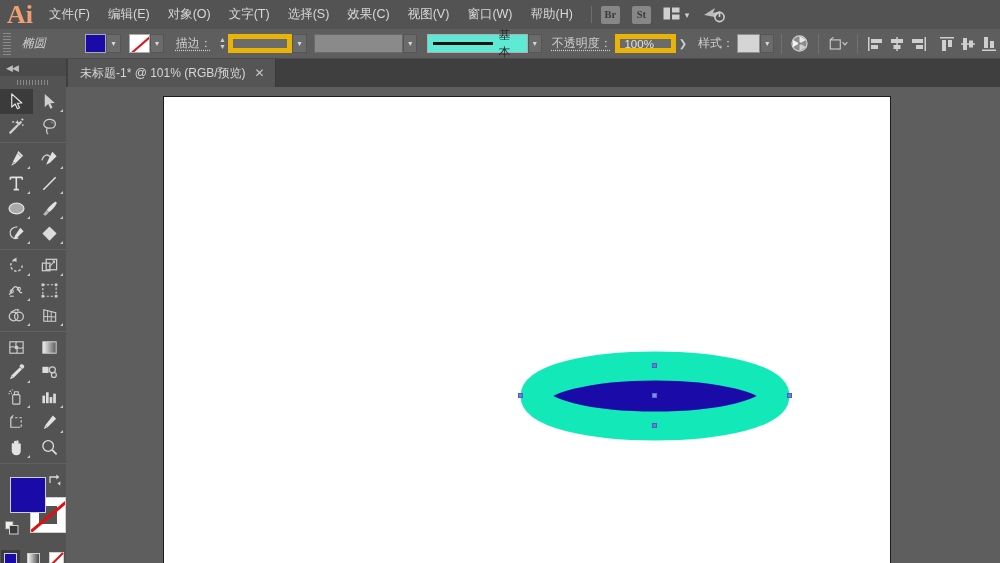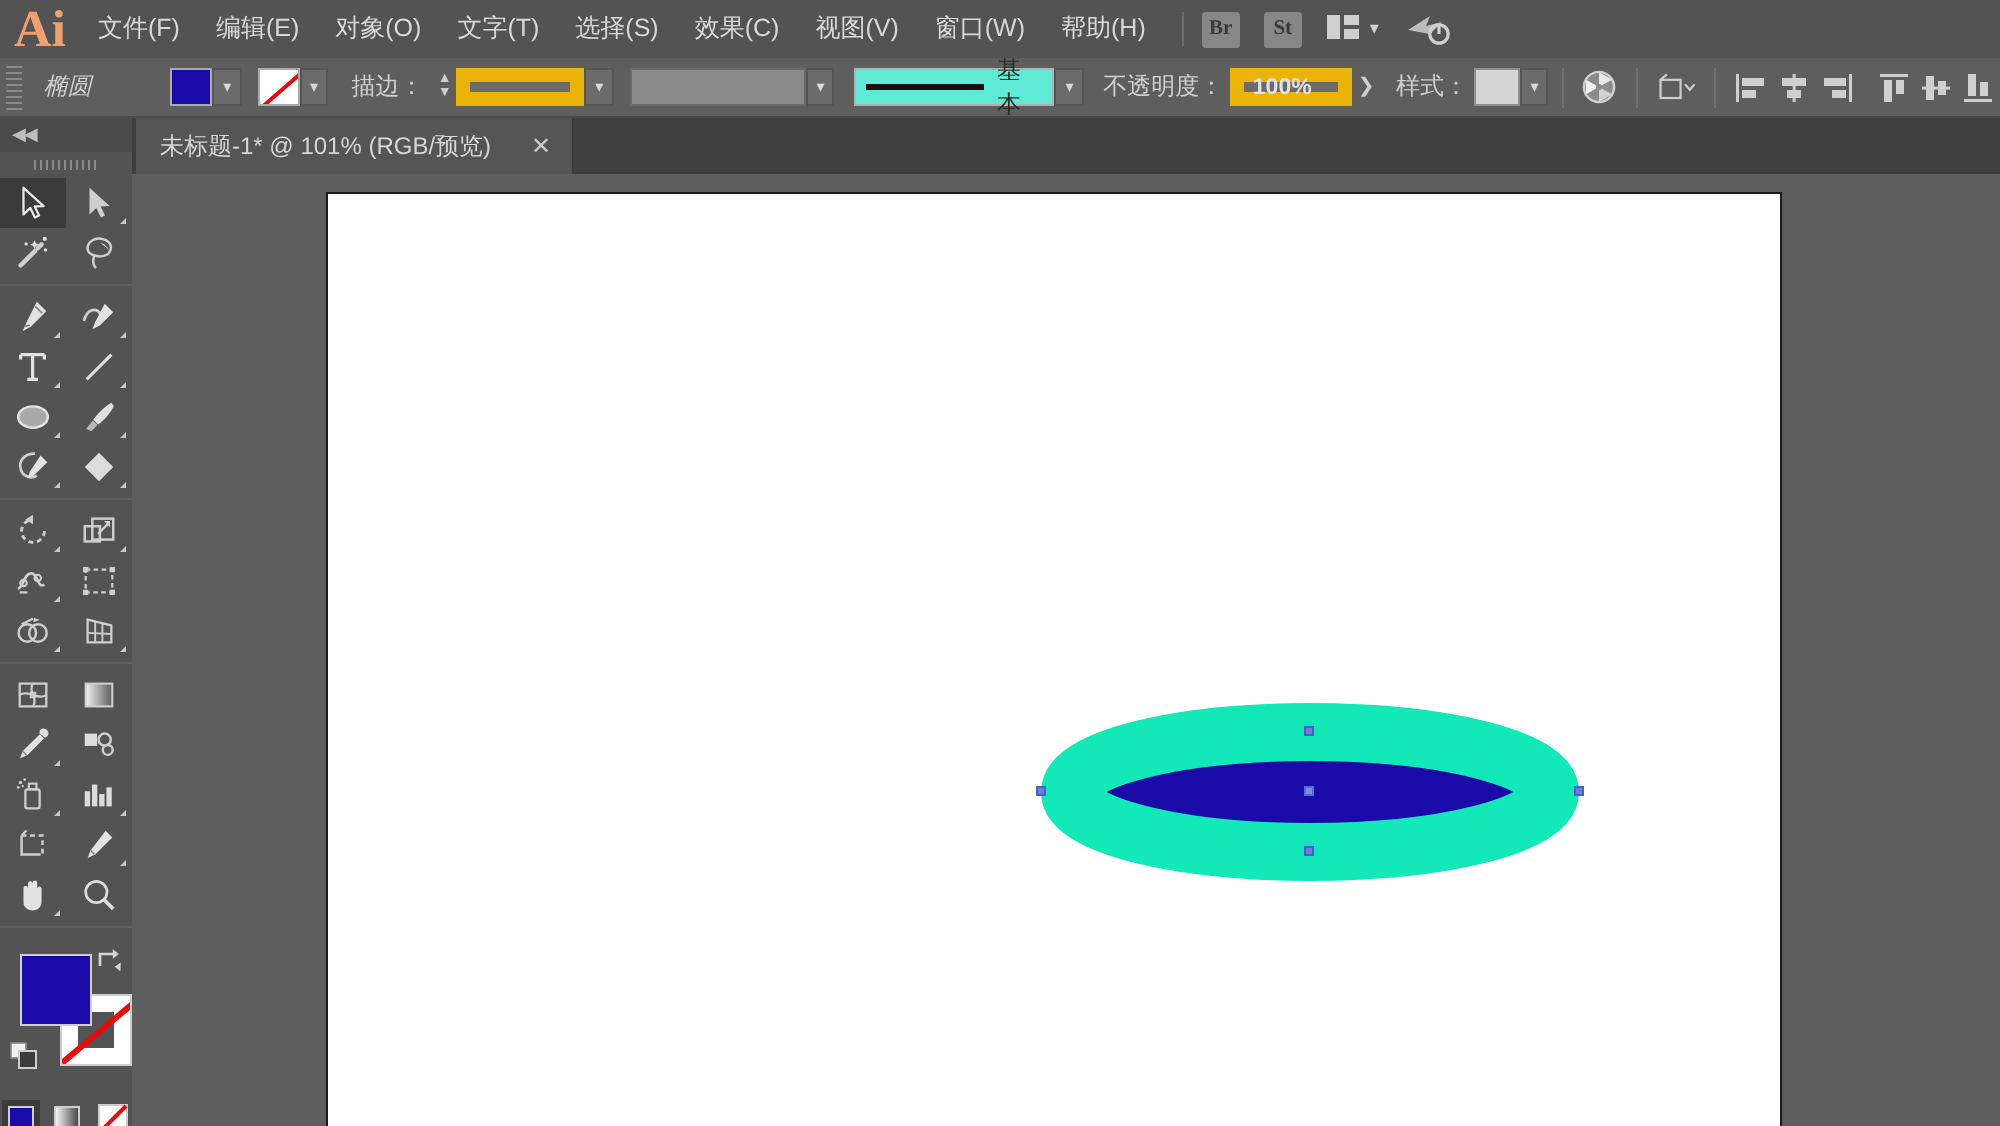--- a/index.html
+++ b/index.html
@@ -45,21 +45,21 @@
     position:absolute; left:0; top:29px; width:1000px; height:30px;
     background:#5e5e5e;
     display:flex; align-items:center;
     border-bottom:1px solid #4a4a4a;
   }
   .grip {
     width:8px; height:22px; margin:0 5px 0 3px;
     background:repeating-linear-gradient(to bottom,#8a8a8a 0 1px,transparent 1px 3px);
   }
   .ctl-label { color:#cfcfcf; font-size:12px; white-space:nowrap; }
-  .ctl-label-u { text-decoration-style:dotted; text-underline-offset:3px; }
+  .ctl-label-u { text-decoration:underline; text-decoration-style:dotted; text-underline-offset:3px; }
   .swatch-box {
     width:22px; height:19px; border:1px solid #aaa; background:#1a0aa8;
   }
   .swatch-none {
     width:22px; height:19px; border:1px solid #aaa; background:#fff;
     position:relative; overflow:hidden;
   }
   .swatch-none::after {
     content:""; position:absolute; left:-4px; top:8px; width:32px; height:2px;
     background:#e01010; transform:rotate(-41deg);
@@ -68,23 +68,23 @@
     width:15px; height:19px; background:#6b6b6b; border:1px solid #555;
     display:flex; align-items:center; justify-content:center;
     font-size:8px; color:#d8d8d8;
   }
   .stepper {
     width:12px; height:20px; display:flex; flex-direction:column;
     align-items:center; justify-content:center; gap:1px; color:#cfcfcf; font-size:7px;
     line-height:6px;
   }
   .field {
-    height:19px; background:#6b6b6b; border:7px solid #eab308;
+    height:19px; background:#6b6b6b; border:5px solid #eab308;
     display:flex; align-items:center; padding:0 4px;
-    color:#e2e2e2; font-size:11.5px;font-weight:bold;
+    color:#e2e2e2; font-size:11.5px;
   }
   .gray-field { height:19px; background:#8a8a8a; border:1px solid #6a6a6a; }
   .brush-prev {
     height:19px; background:#5eead4; border:1px solid #b0b0b0;
     display:flex; align-items:center; padding:0 5px; gap:6px;
   }
   .brush-line { width:62px; height:3px; background:#111; }
   .brush-txt { color:#2a2a2a; font-size:12px; }
   .arrow-btn {
     width:15px; height:19px; display:flex; align-items:center; justify-content:center;
@@ -99,21 +99,21 @@
   }
 
   
   .tabbar {
     position:absolute; left:0; top:59px; width:1000px; height:28px;
     background:#3f3f3f;
   }
   .doc-tab {
     position:absolute; left:68px; top:0; height:28px;
     background:#555555;
-    display:flex; align-items:center; padding:0 10px 0 12px; gap:20px;
+    display:flex; align-items:center; padding:0 10px 0 12px; gap:9px;
     border-right:1px solid #3a3a3a;
   }
   .doc-tab-title { color:#d6d6d6; font-size:12px; white-space:nowrap; }
   .tab-close { color:#c8c8c8; font-size:12px; line-height:1; }
 
   
   .toolpanel {
     position:absolute; left:0; top:59px; width:66px; height:504px;
     background:#535353;
   }

